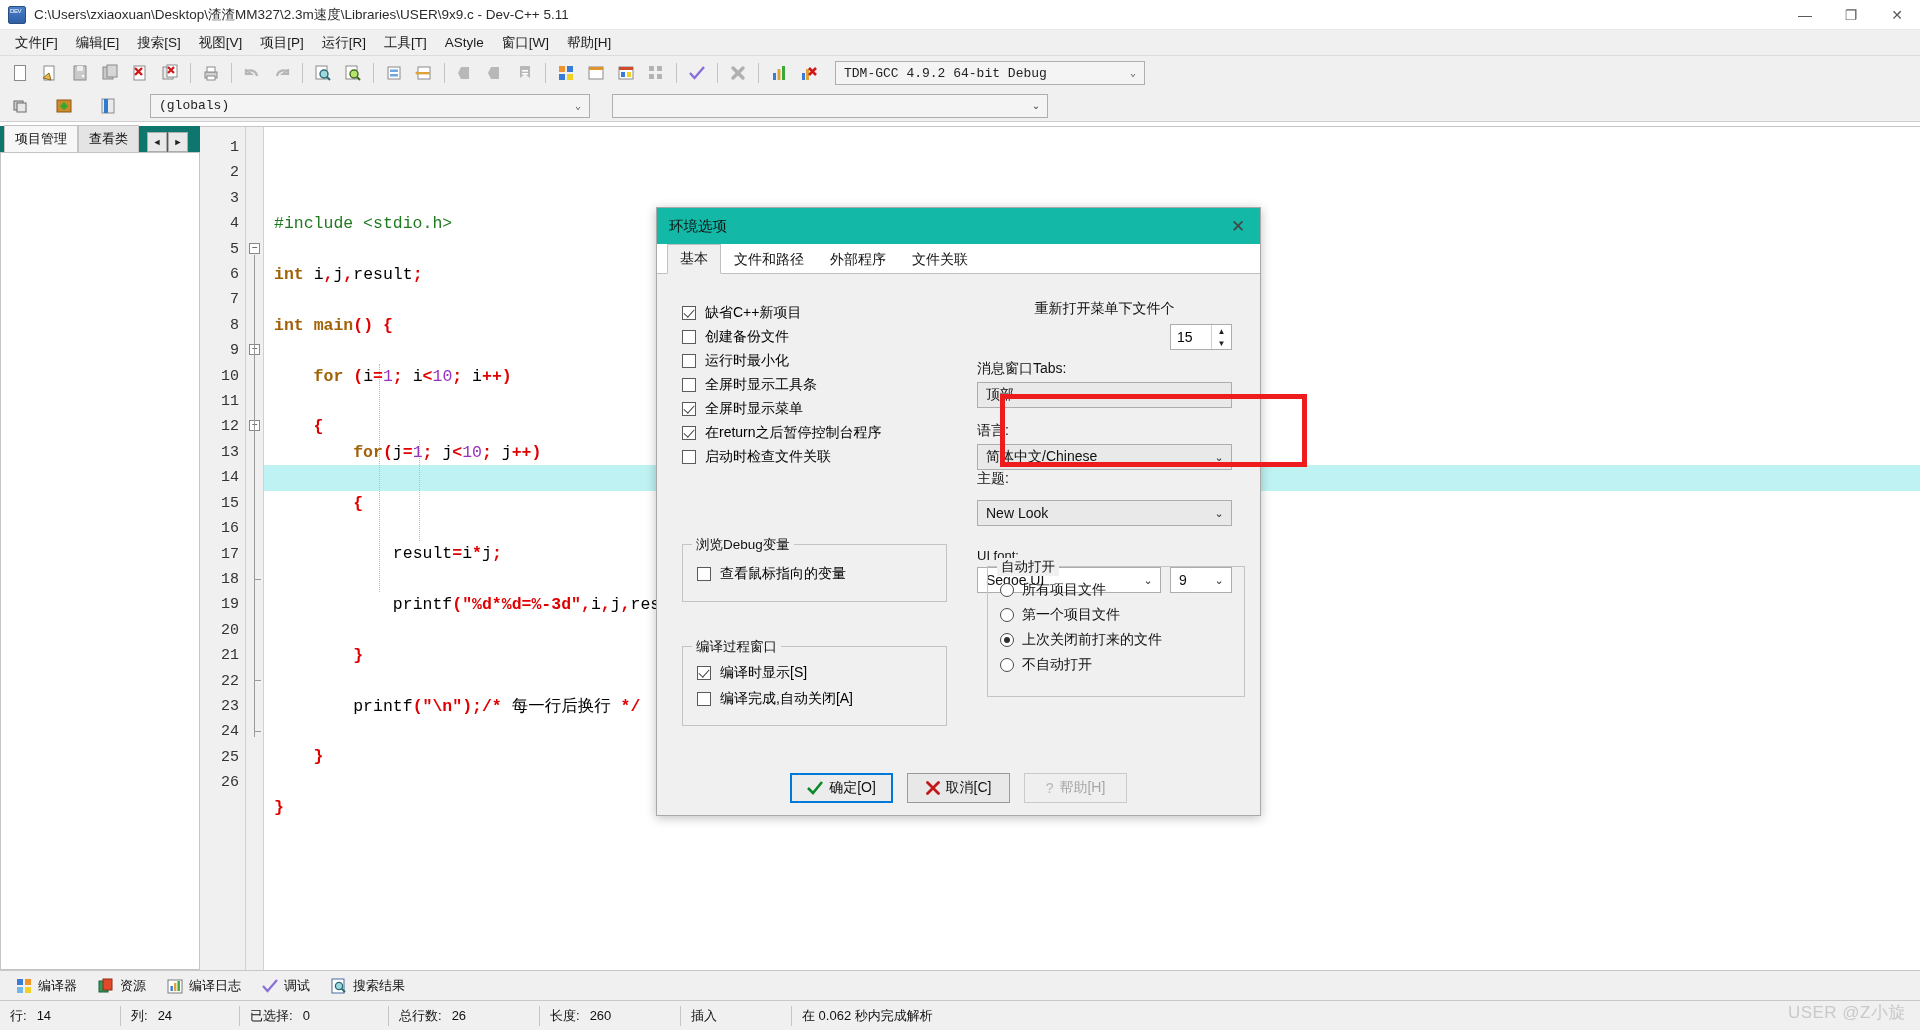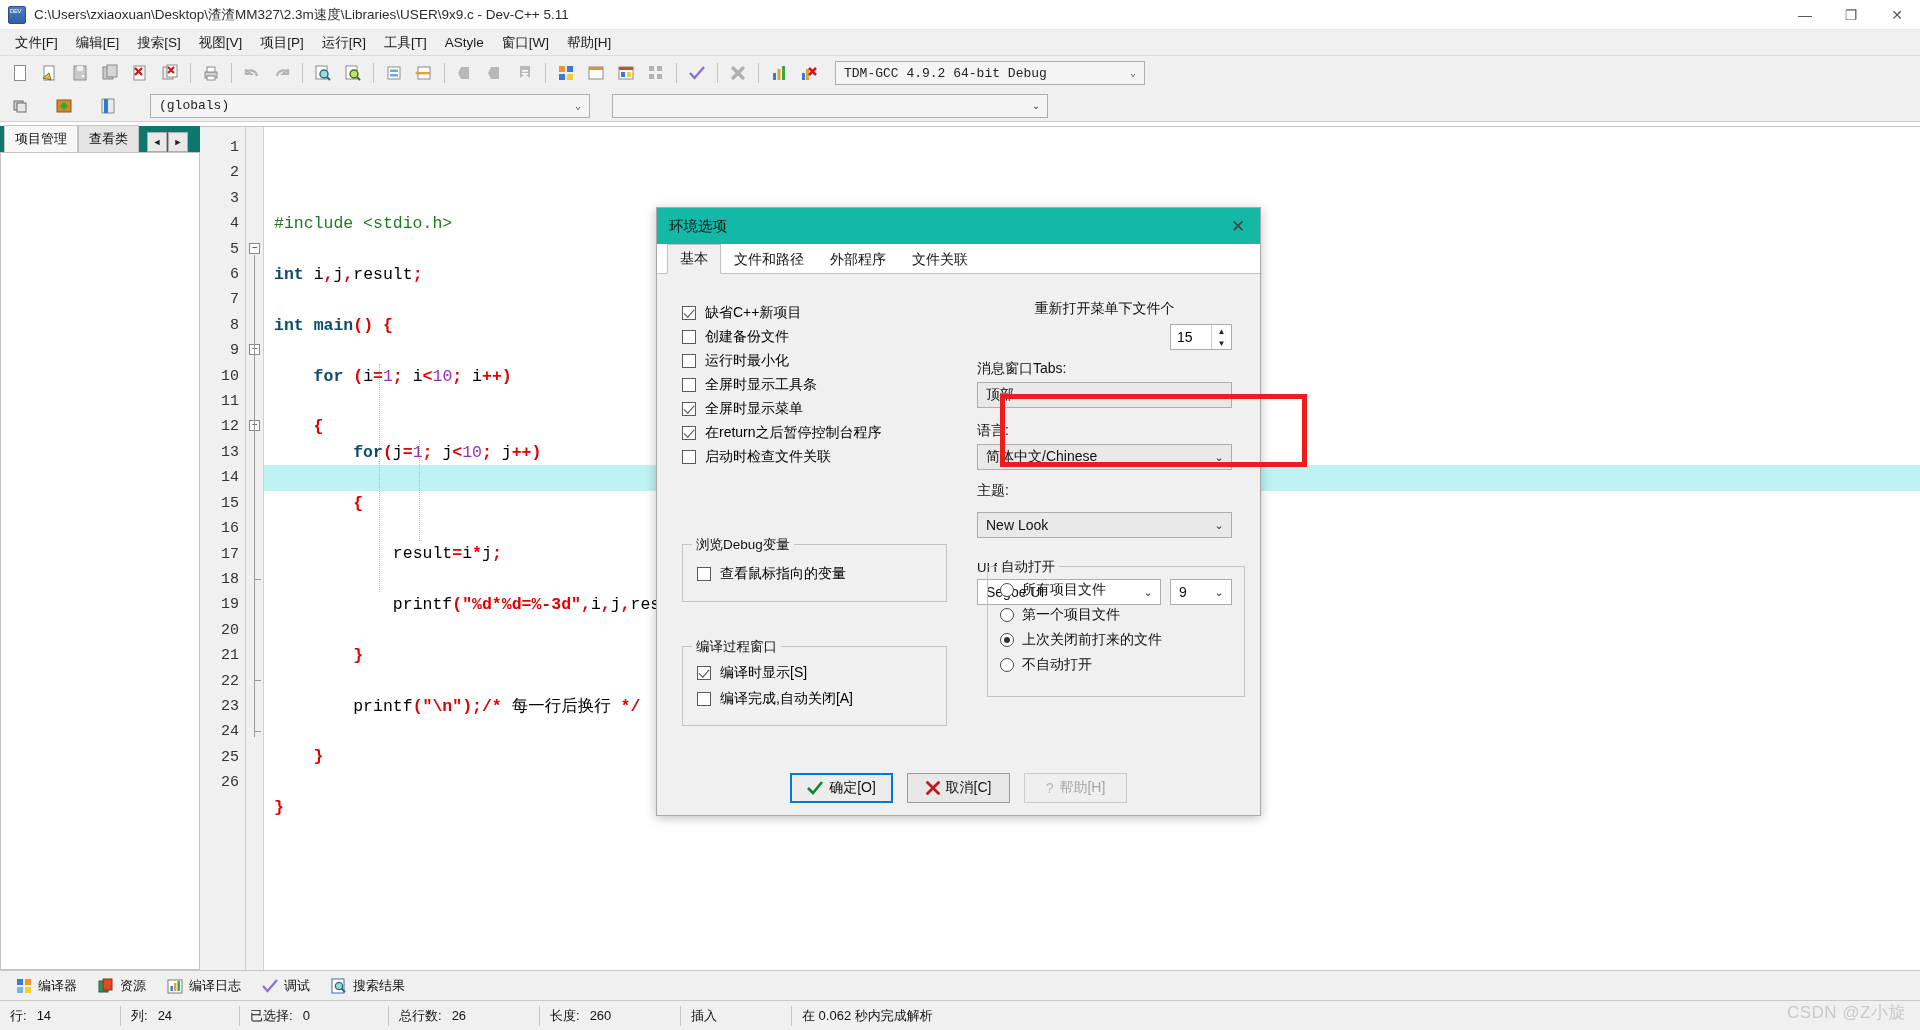--- a/index.html
+++ b/index.html
@@ -76,21 +76,21 @@
              position:relative; flex:none; }
   .foldbox { width:11px; height:11px; border:1px solid #888; background:#fff; margin:0 auto;
              position:absolute; left:3px; display:flex; align-items:center; justify-content:center;
              font-size:10px; line-height:9px; color:#333; }
   .foldline { position:absolute; width:1px; background:#9a9a9a; left:8px; }
   .foldtick { position:absolute; height:1px; background:#9a9a9a; left:8px; width:7px; }
   #codearea { flex:1; padding:8px 16px 0 10px; line-height:25.4px; position:relative;
               white-space:pre; overflow:hidden; }
   .hl-line { position:absolute; left:0; right:0; height:25.4px; background:#bff2f2; z-index:0; }
   .cline { position:relative; z-index:1; height:25.4px; }
-  .k { color:#0c4a6e; font-weight:bold; }          
+  .k { color:#a16207; font-weight:bold; }          
   .pre { color:#1f7a1f; }                        
   .sym { color:#e00000; font-weight:bold; }      
   .num { color:#9b30c0; }                        
   .str { color:#e00000; font-weight:bold; }     
   .pl { color:#000; }                            
   .indent-guide { position:absolute; width:1px; border-left:1px dotted #b9b9b9; }
 
   
   #bottombar { position:absolute; left:0; right:0; bottom:30px; height:30px;
                background:#f0f0f0; border-top:1px solid #c8c8c8;
@@ -519,21 +519,21 @@
   <div class="scell" style="width:140px;">
     <span class="slabel">长度:</span>
     <span>260</span>
   </div>
   <div class="sdiv"></div>
   <div class="scell" style="width:110px;">插入</div>
   <div class="sdiv"></div>
   <div class="scell">在 0.062 秒内完成解析</div>
 </div>
 
-<div id="watermark">CSDN @Z小旋</div>
+<div id="watermark">USER @Z小旋</div>
 
 <div id="dialog">
   <div id="dlg-title">
     <span>环境选项</span>
     <div id="dlg-close">✕</div>
   </div>
   <div id="dlg-tabs">
     <div class="dtab active">基本</div>
     <div class="dtab">文件和路径</div>
     <div class="dtab">外部程序</div>
@@ -610,21 +610,21 @@
         <span class="cap">顶部</span>
         <span class="arr">⌄</span>
       </div>
 
       <div class="fieldlabel" style="margin-top:14px;">语言:</div>
       <div class="dcombo" style="margin-top:4px;">
         <span class="cap">简体中文/Chinese</span>
         <span class="arr">⌄</span>
       </div>
 
-      <div class="fieldlabel" style="margin-top:12px;">主题:</div>
+      <div class="fieldlabel" style="margin-top:0;">主题:</div>
       <div class="dcombo" style="margin-top:12px;">
         <span class="cap">New Look</span>
         <span class="arr">⌄</span>
       </div>
 
       <div class="fieldlabel" style="margin-top:22px; font-size:13px;">UI font:</div>
       <div style="display:flex; gap:9px; margin-top:4px;">
         <div class="dcombo white" style="flex:1;">
           <span class="cap">Segoe UI</span>
           <span class="arr">⌄</span>

